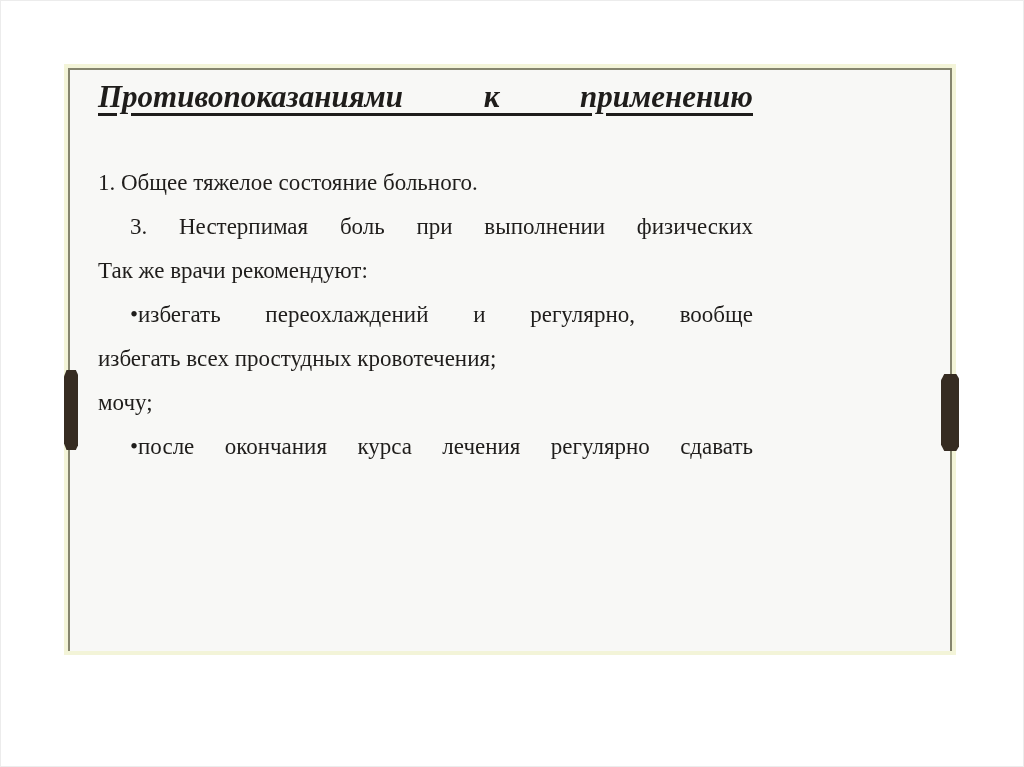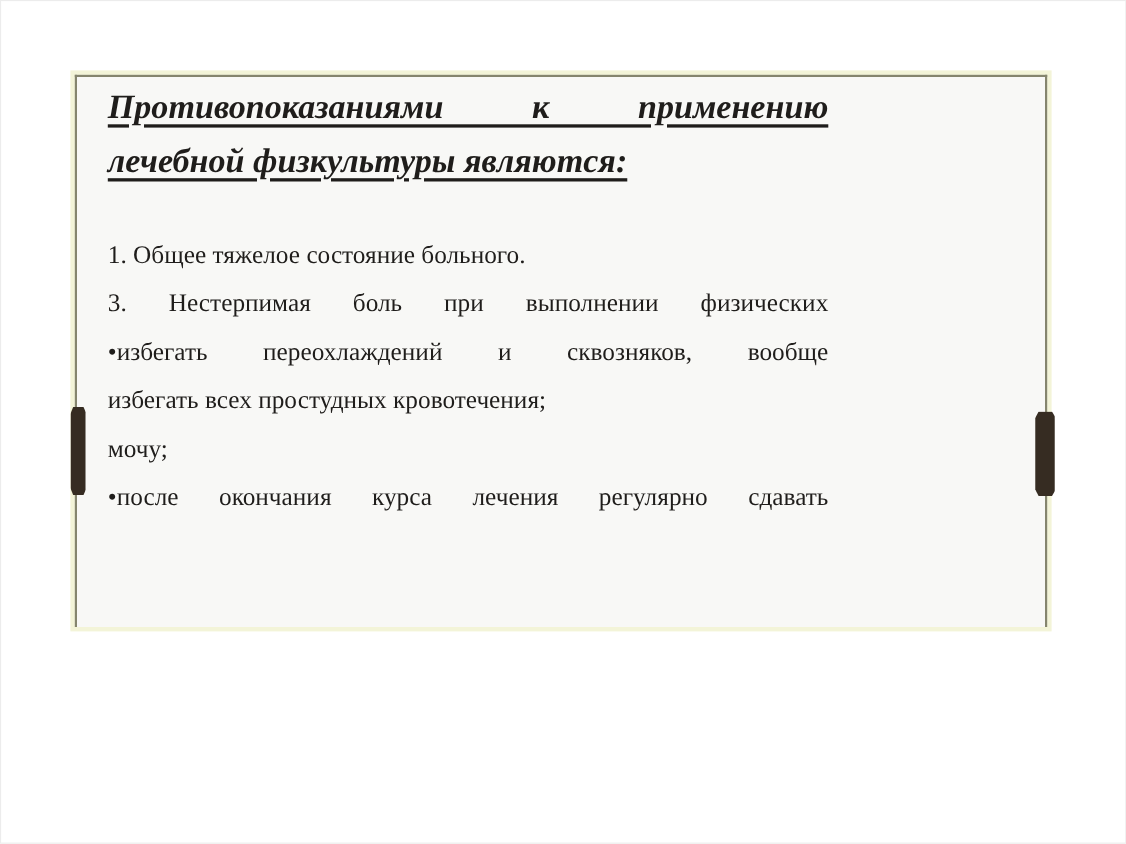--- a/index.html
+++ b/index.html
@@ -18,21 +18,21 @@
     width:1024px;height:767px;
     background:var(--page-bg);
     border:1px solid var(--frame-color);
     overflow:hidden;
     font-family:"Liberation Serif","DejaVu Serif",serif;
     color:var(--text-color);
   }
   .slide-panel{
     position:absolute;
     left:67px;top:67px;
-    width:884px;height:502px;
+    width:884px;height:583px;
     background:var(--panel-bg);
     border:2px solid var(--panel-border);
     border-bottom:none;
     box-shadow:0 0 0 4px var(--panel-glow);
   }
   .scroll-handle{
     position:absolute;
     background:var(--handle-color);
     clip-path:polygon(18% 0,85% 0,100% 6%,100% 94%,85% 100%,18% 100%,0 92%,0 8%);
     z-index:3;
@@ -63,35 +63,36 @@
   .body-block{margin-top:40px;}
   .body-line{
     font-size:23px;
     line-height:44px;
     white-space:nowrap;
   }
   .body-line.justified{
     white-space:normal;
     text-align:justify;
     text-align-last:justify;
+    margin-left:32px;
   }
 </style>
 </head>
 <body>
 
 <div class="slide-panel">
   <div class="text-column">
     <div class="title-block">
         <div class="title-line justified">Противопоказаниями к применению</div>
-        <div class="title-line">лечебной физкультуры являются:</div>
       </div>
     <div class="body-block">
         <div class="body-line">1. Общее тяжелое состояние больного.</div>
         <div class="body-line justified">3. Нестерпимая боль при выполнении физических</div>
-        <div class="body-line justified">•избегать переохлаждений и сквозняков, вообще</div>
+        <div class="body-line">Так же врачи рекомендуют:</div>
+        <div class="body-line justified">•избегать переохлаждений и регулярно, вообще</div>
         <div class="body-line">избегать всех простудных кровотечения;</div>
         <div class="body-line">мочу;</div>
         <div class="body-line justified">•после окончания курса лечения регулярно сдавать</div>
       </div>
   </div>
 </div>
 
 <div class="scroll-handle left"></div>
 <div class="scroll-handle right"></div>
 

